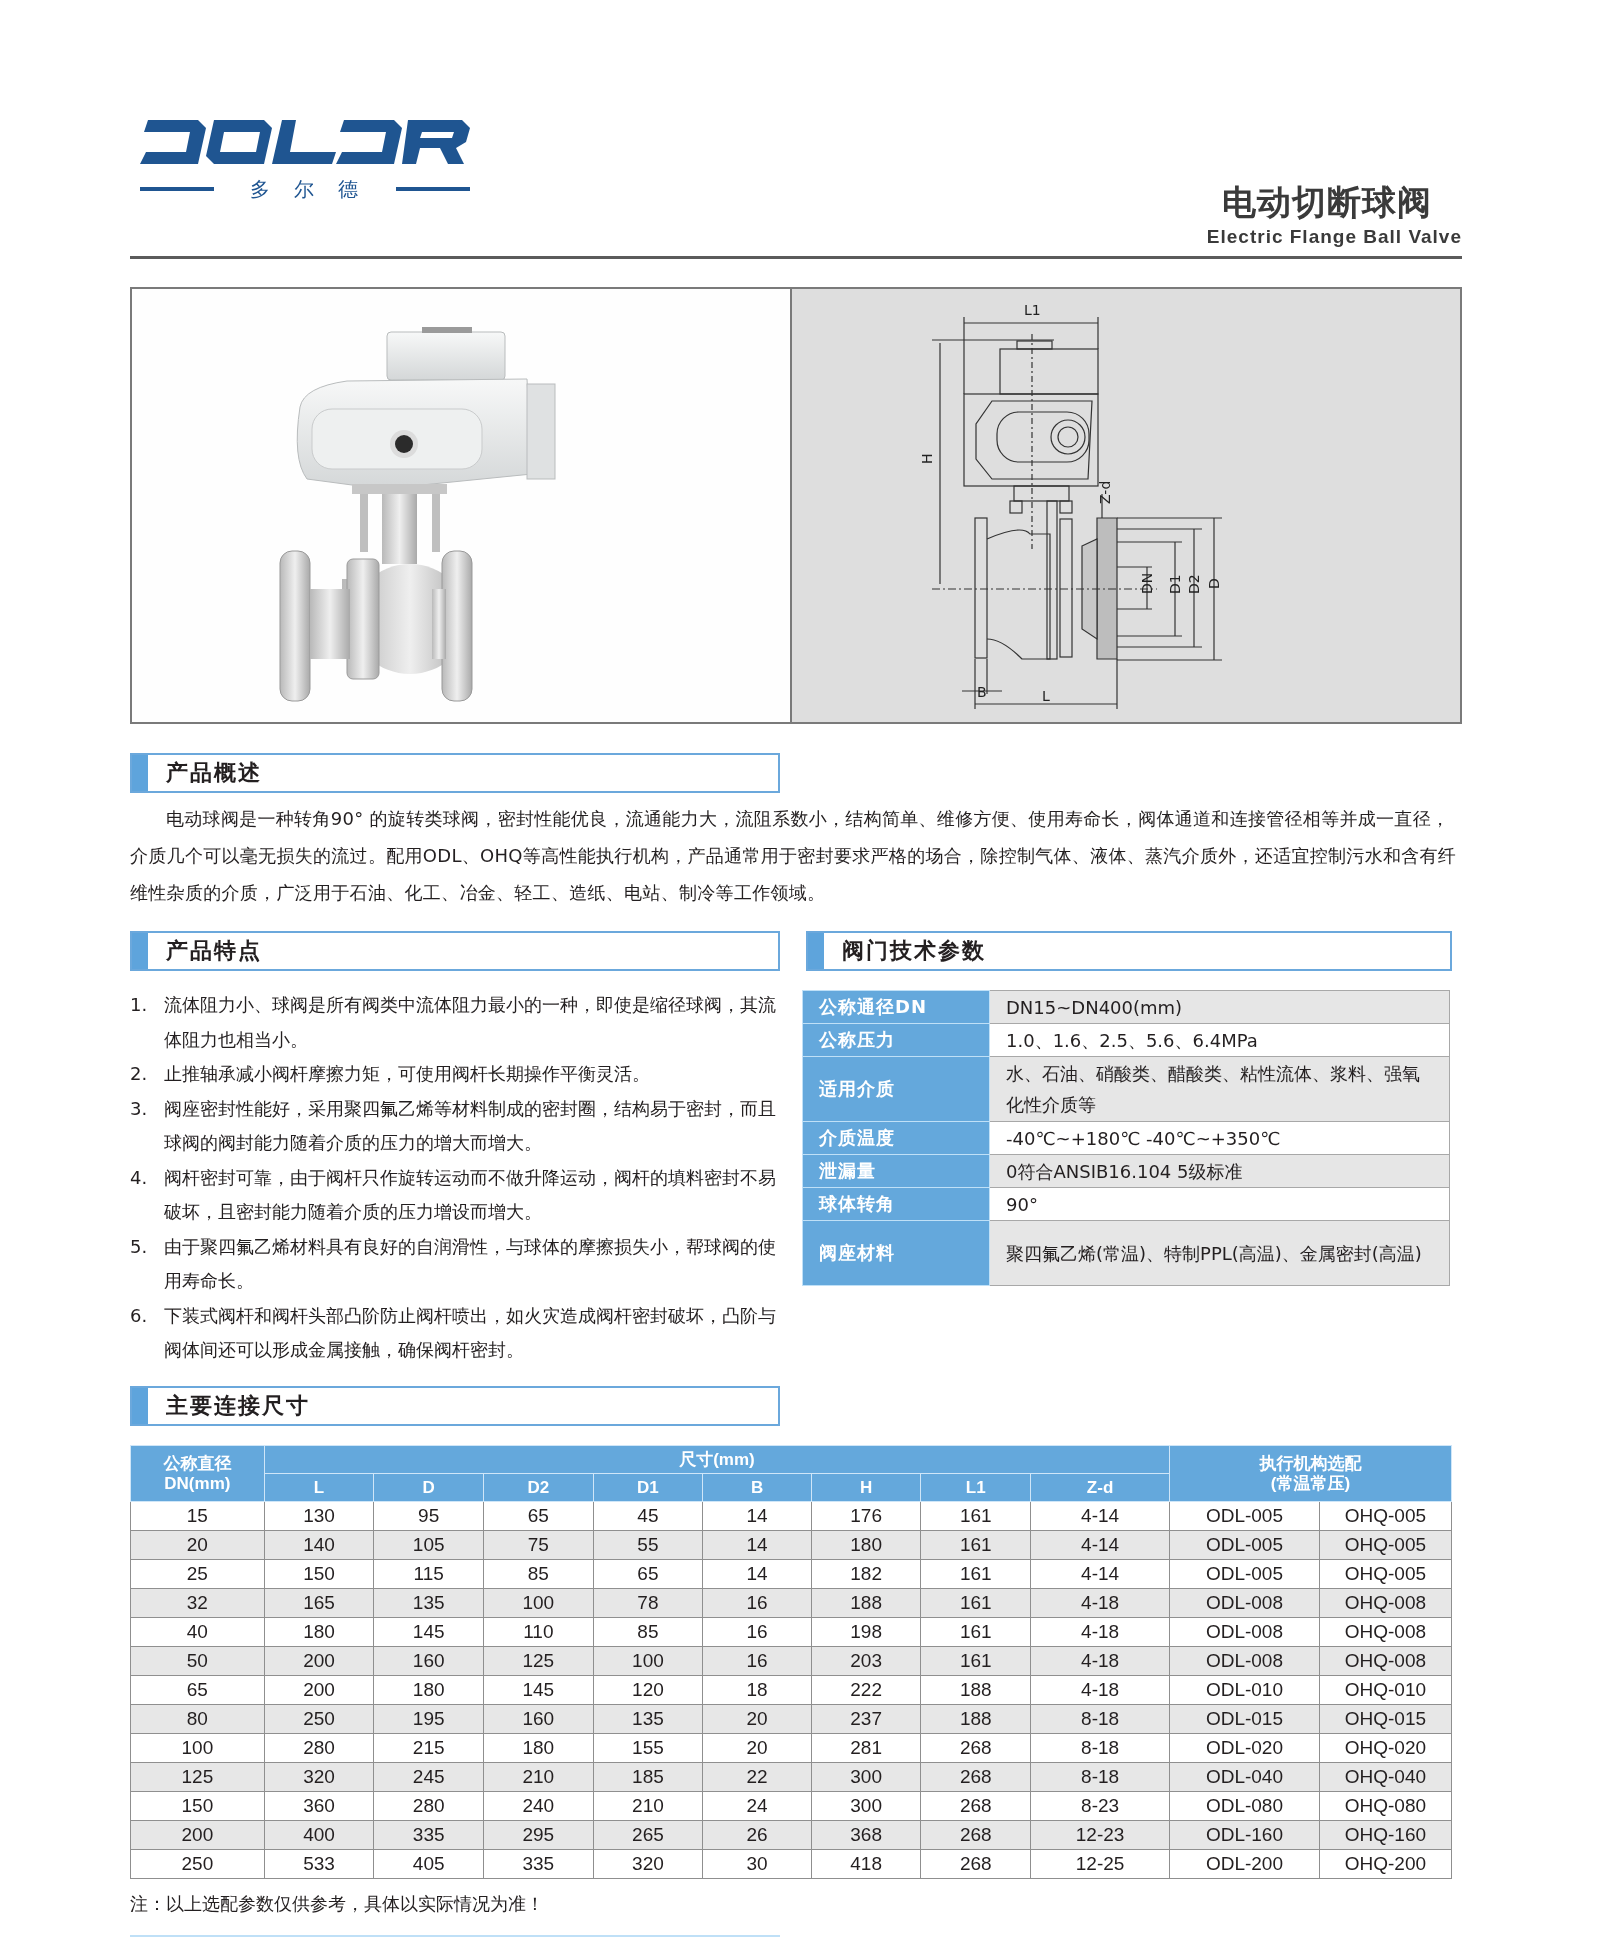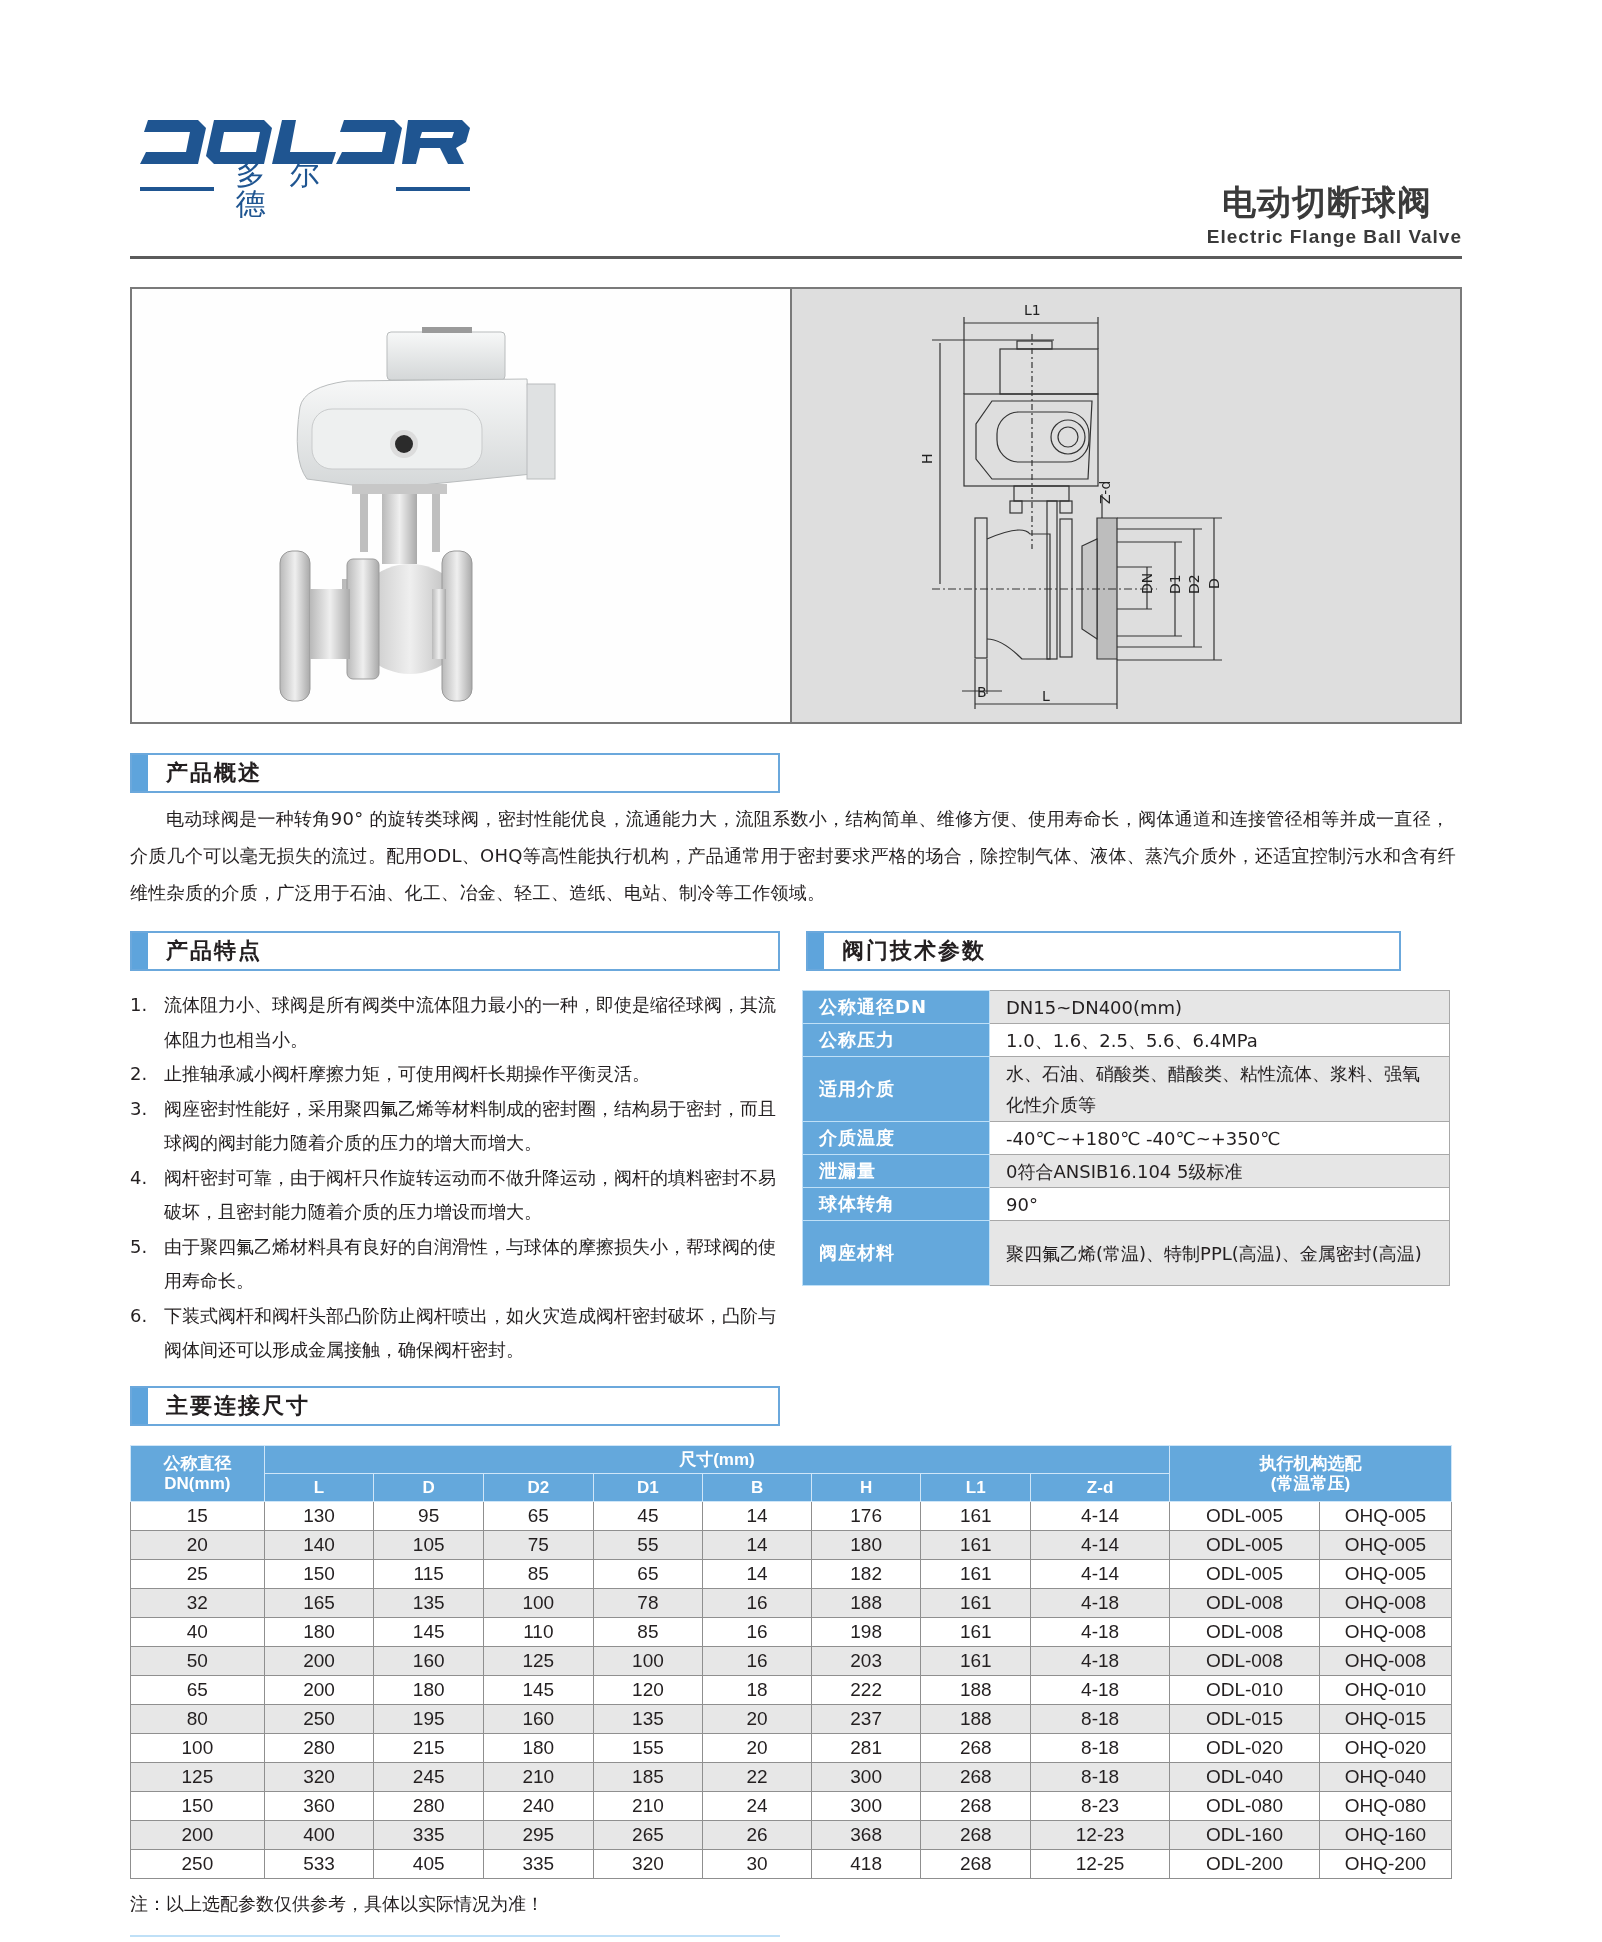--- a/index.html
+++ b/index.html
@@ -3,21 +3,21 @@
 <meta charset="utf-8">
 <style>
   html, body { margin:0; padding:0; background:#ffffff; }
   body { width:1602px; height:1942px; position:relative; font-family:"DejaVu Sans", sans-serif; color:#231f20; overflow:hidden; }
 
   
   .logo { position:absolute; left:140px; top:118px; width:330px; height:90px; }
   .logo-word { position:absolute; left:0; top:0; width:330px; height:48px; }
   .logo-cn-row { position:absolute; left:0; top:56px; width:330px; height:30px; display:flex; align-items:center; justify-content:space-between; }
   .logo-bar { width:74px; height:4px; background:#1f5591; }
-  .logo-cn { color:#1f5591; font-size:30px; letter-spacing:24px; padding-left:22px; font-family:Liberation Sans, sans-serif; line-height:30px; }
+  .logo-cn { color:#1f5591; font-size:20px; letter-spacing:24px; padding-left:22px; font-family:Liberation Sans, sans-serif; line-height:30px; }
 
   .title-cn { position:absolute; right:170px; top:180px; font-size:34px; color:#3a3a3a; font-weight:bold; letter-spacing:1px; }
   .title-en { position:absolute; right:140px; top:226px; font-size:19px; color:#3a3a3a; font-weight:bold; font-family:"Liberation Sans", sans-serif; letter-spacing:1px; }
   .header-rule { position:absolute; left:130px; top:256px; width:1332px; height:3px; background:#5b5b5b; }
 
   
   .panel-wrap { position:absolute; left:130px; top:287px; width:1332px; height:437px; border:2px solid #7a7a7a; box-sizing:border-box; display:flex; }
   .photo-panel { width:660px; height:100%; background:#fefefe; border-right:2px solid #7a7a7a; position:relative; }
   .diagram-panel { flex:1; height:100%; background:#dedede; position:relative; }
 
@@ -196,21 +196,21 @@
 </div>
 <div class="features">
   <div class="feat"><span class="num">1.</span><span>流体阻力小、球阀是所有阀类中流体阻力最小的一种，即使是缩径球阀，其流体阻力也相当小。</span></div>
   <div class="feat"><span class="num">2.</span><span>止推轴承减小阀杆摩擦力矩，可使用阀杆长期操作平衡灵活。</span></div>
   <div class="feat"><span class="num">3.</span><span>阀座密封性能好，采用聚四氟乙烯等材料制成的密封圈，结构易于密封，而且球阀的阀封能力随着介质的压力的增大而增大。</span></div>
   <div class="feat"><span class="num">4.</span><span>阀杆密封可靠，由于阀杆只作旋转运动而不做升降运动，阀杆的填料密封不易破坏，且密封能力随着介质的压力增设而增大。</span></div>
   <div class="feat"><span class="num">5.</span><span>由于聚四氟乙烯材料具有良好的自润滑性，与球体的摩擦损失小，帮球阀的使用寿命长。</span></div>
   <div class="feat"><span class="num">6.</span><span>下装式阀杆和阀杆头部凸阶防止阀杆喷出，如火灾造成阀杆密封破坏，凸阶与阀体间还可以形成金属接触，确保阀杆密封。</span></div>
 </div>
 
-<div class="sec-head" style="left:806px; top:931px; width:595px;text-align:center;">
+<div class="sec-head" style="left:806px; top:931px; width:646px;text-align:center;">
   <div class="bar"></div>
   <span class="txt">阀门技术参数</span>
 </div>
 <table class="params">
   <tbody>
       <tr style="height:33px;">
         <td class="k">公称通径DN</td>
         <td class="v">DN15~DN400(mm)</td>
       </tr>
   <tr style="height:33px;padding-left:45px;">

